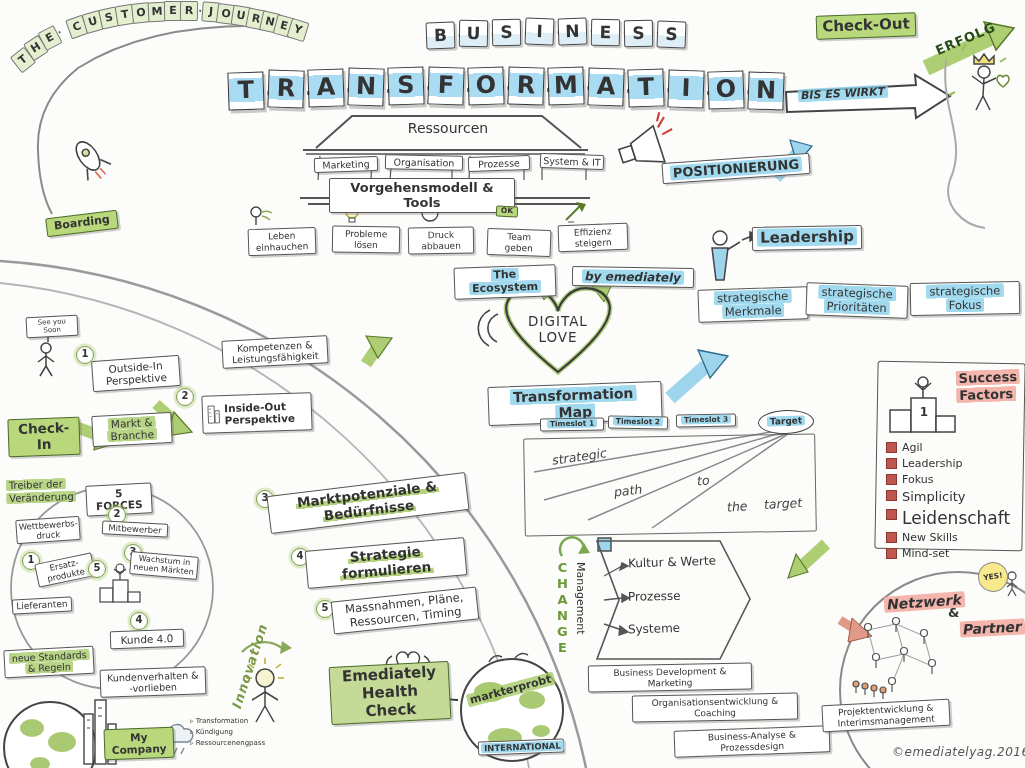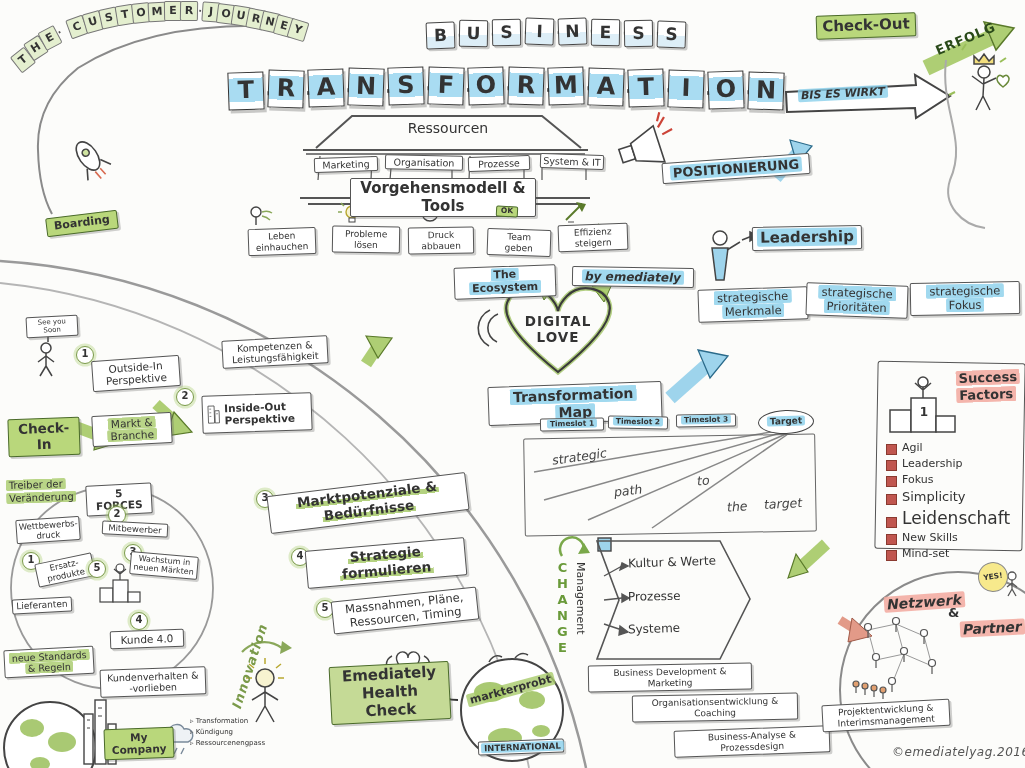--- a/index.html
+++ b/index.html
@@ -24,21 +24,21 @@
   .jl::after{content:"·";position:absolute;right:-5px;top:0;font-size:10px;color:#555;}
   .bl{position:absolute;width:27px;height:25px;background:linear-gradient(180deg,#fff 55%,#ddeef7 55%);
       border:1.6px solid #444;border-radius:2px;font-size:17px;font-weight:bold;text-align:center;
       line-height:24px;box-shadow:2px 2px 0 rgba(90,90,90,.3);transform:rotate(var(--r,0deg));}
   .bl::after{content:"·";position:absolute;right:-9px;top:1px;font-size:15px;color:#333;}
   .tl{position:absolute;width:34px;height:36px;background:linear-gradient(180deg,#fff 14%,#a9dcf2 14% 80%,#fff 80%);
       border:1.8px solid #333;font-size:24px;font-weight:bold;text-align:center;line-height:34px;
       box-shadow:2px 3px 0 rgba(80,80,80,.3);transform:rotate(var(--r,0deg));}
   .tl::after{content:"·";position:absolute;right:-10px;top:4px;font-size:20px;color:#333;}
   .last::after{content:none;}
-  .srow{display:flex;align-items:flex-end;gap:5px;margin-bottom:3.5px;}
+  .srow{display:flex;align-items:flex-start;gap:5px;margin-bottom:3.5px;}
   .sq{display:inline-block;width:9px;height:9px;background:#c0564f;border:1px solid #8a3a30;flex:0 0 auto;}
   .irow{white-space:nowrap;}
   .irow::before{content:"▹ ";color:#555;}
   .vup{writing-mode:vertical-lr;text-orientation:upright;}
   .vside{writing-mode:vertical-rl;}
   .flexc{display:flex;align-items:center;gap:4px;text-align:left;}
 </style>
 </head>
 <body>
 
@@ -304,32 +304,32 @@
 <div class="box green" style="left:816px;top:14px;width:90px;font-size:15px;font-weight:bold;--r:-2deg">Check-Out</div>
 <div class="abs" style="left:934px;top:32px;--r:-23deg;font-size:13px;font-weight:bold;color:#2a4a1a;letter-spacing:1px">ERFOLG</div>
 <div class="abs" style="left:798px;top:88px;--r:-3deg;font-size:11px;font-weight:bold;font-style:italic"><span class="hl-b">BIS ES WIRKT</span></div>
 <div class="box" style="left:662px;top:158px;width:138px;font-size:13px;font-weight:bold;--r:-4deg"><span class="hl-b">POSITIONIERUNG</span></div>
 
 <div class="abs nb" style="left:398px;top:120px;width:100px;text-align:center;font-size:14px">Ressourcen</div>
 <div class="box" style="left:314px;top:157px;width:58px;font-size:9.5px;--r:-2deg;padding:1px 2px">Marketing</div>
 <div class="box" style="left:385px;top:155px;width:72px;font-size:9.5px;--r:1deg;padding:1px 2px">Organisation</div>
 <div class="box" style="left:468px;top:156px;width:56px;font-size:9.5px;--r:-2deg;padding:1px 2px">Prozesse</div>
 <div class="box" style="left:540px;top:154px;width:58px;font-size:9.5px;--r:2deg;padding:1px 2px">System &amp; IT</div>
-<div class="box" style="left:350px;top:178px;width:180px;font-size:15px;font-weight:bold;padding:1px 2px">Vorgehensmodell &amp; Tools</div>
+<div class="box" style="left:329px;top:178px;width:180px;font-size:13px;font-weight:bold;padding:1px 2px">Vorgehensmodell &amp; Tools</div>
 
 <div class="box" style="left:248px;top:228px;width:58px;font-size:9px;--r:-2deg">Leben einhauchen</div>
 <div class="box" style="left:332px;top:226px;width:58px;font-size:9px;--r:1deg">Probleme lösen</div>
 <div class="box" style="left:408px;top:227px;width:56px;font-size:9px;--r:-1deg">Druck abbauen</div>
 <div class="abs" style="left:496px;top:206px;width:20px;background:#b9d77b;border:1px solid #4a6a2a;border-radius:2px;font-size:7.5px;font-weight:bold;text-align:center;--r:3deg">OK</div>
 <div class="box" style="left:487px;top:229px;width:54px;font-size:9px;--r:2deg">Team geben</div>
 <div class="box" style="left:558px;top:224px;width:60px;font-size:9px;--r:-2deg">Effizienz steigern</div>
 
 <div class="box" style="left:454px;top:266px;width:92px;font-size:11px;font-weight:bold;--r:-2deg"><span class="hl-b">The Ecosystem</span></div>
 <div class="box" style="left:572px;top:267px;width:112px;font-size:12px;font-weight:bold;font-style:italic;--r:1deg"><span class="hl-b">by emediately</span></div>
-<div class="abs nb" style="left:522px;top:314px;width:72px;text-align:center;font-size:13.5px;font-weight:bold;letter-spacing:1px">DIGITAL LOVE</div>
+<div class="abs nb" style="left:522px;top:314px;width:72px;text-align:center;font-size:13.5px;font-weight:normal;letter-spacing:1px">DIGITAL LOVE</div>
 
 <div class="box" style="left:752px;top:226px;width:100px;font-size:15px;font-weight:bold;--r:-1deg"><span class="hl-b">Leadership</span></div>
 <div class="box" style="left:698px;top:288px;width:100px;font-size:11.5px;--r:-2deg"><span class="hl-b">strategische Merkmale</span></div>
 <div class="box" style="left:806px;top:284px;width:92px;font-size:11.5px;--r:2deg"><span class="hl-b">strategische Prioritäten</span></div>
 <div class="box" style="left:910px;top:282px;width:100px;font-size:11.5px;--r:-1deg"><span class="hl-b">strategische Fokus</span></div>
 
 <div class="box" style="left:488px;top:384px;width:164px;font-size:14px;font-weight:bold;--r:-2deg"><span class="hl-b">Transformation Map</span></div>
 <div class="abs" style="left:524px;top:436px;width:290px;height:96px;border:1.5px solid #666;border-radius:2px;--r:-1deg"></div>
 <div class="box" style="left:540px;top:418px;width:54px;font-size:7.5px;font-weight:bold;padding:1px 4px;--r:-1deg"><span class="hl-b">Timeslot 1</span></div>
 <div class="box" style="left:608px;top:416px;width:54px;font-size:7.5px;font-weight:bold;padding:1px 2px;--r:1deg"><span class="hl-b">Timeslot 2</span></div>

